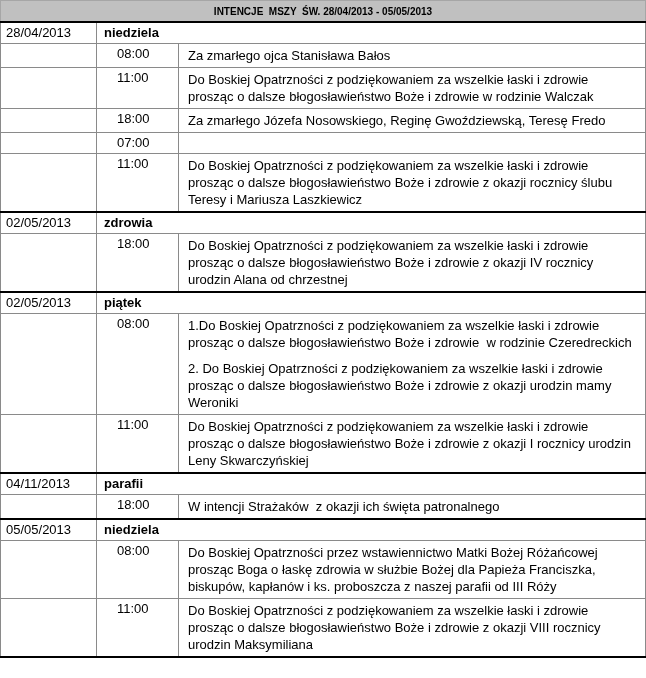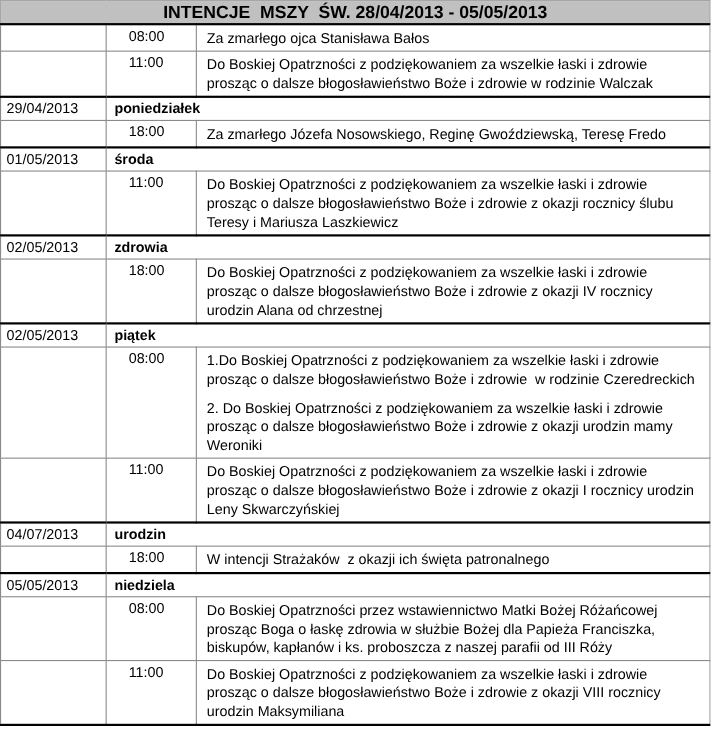--- a/index.html
+++ b/index.html
@@ -21,21 +21,21 @@
     border-left: 1px solid #a6a6a6;
     border-right: 1px solid #a6a6a6;
     border-bottom: 2px solid #000000;
   }
   col.c-date { width: 96px; }
   col.c-time { width: 82px; }
   th.title-cell {
     background: #c0c0c0;
     border-bottom: 2px solid #000000;
     font-weight: bold;
-    font-size: 16px;
+    font-size: 10px;
     text-align: center;
     padding: 3px 2px 2px;
     white-space: pre-wrap;
     line-height: 15px;
   }
   td {
     border: 1px solid #8a8a8a;
     vertical-align: top;
     line-height: 17px;
     padding: 1px 4px 1px;
@@ -63,48 +63,49 @@
     <col class="c-date">
     <col class="c-time">
     <col>
   </colgroup>
   <thead>
     <tr>
       <th class="title-cell" colspan="3">INTENCJE  MSZY  ŚW. 28/04/2013 - 05/05/2013</th>
     </tr>
   </thead>
   <tbody id="schedule-body">
+      <tr class="group-row">
+        <td class="date-cell">28/04/2013</td>
+        <td class="day-cell" colspan="2">niedziela</td>
+      </tr>
       <tr class="mass-row">
         <td class="date-cell"></td>
         <td class="time-cell">08:00</td>
         <td class="intention-cell">
           <p>Za zmarłego ojca Stanisława Bałos</p>
         </td>
       </tr>
       <tr class="mass-row">
         <td class="date-cell"></td>
         <td class="time-cell">11:00</td>
         <td class="intention-cell">
           <p>Do Boskiej Opatrzności z podziękowaniem za wszelkie łaski i zdrowie prosząc o dalsze błogosławieństwo Boże i zdrowie w rodzinie Walczak</p>
         </td>
       </tr>
-      <tr class="group-row">
-        <td class="date-cell">29/04/2013</td>
-        <td class="day-cell" colspan="2">poniedziałek</td>
-      </tr>
       <tr class="mass-row">
         <td class="date-cell"></td>
         <td class="time-cell">18:00</td>
         <td class="intention-cell">
           <p>Za zmarłego Józefa Nosowskiego, Reginę Gwoździewską, Teresę Fredo</p>
         </td>
       </tr>
-      <tr class="group-row">
-        <td class="date-cell">01/05/2013</td>
-        <td class="day-cell" colspan="2">środa</td>
+      <tr class="mass-row">
+        <td class="date-cell"></td>
+        <td class="time-cell">07:00</td>
+        <td class="intention-cell"></td>
       </tr>
       <tr class="mass-row">
         <td class="date-cell"></td>
         <td class="time-cell">11:00</td>
         <td class="intention-cell">
           <p>Do Boskiej Opatrzności z podziękowaniem za wszelkie łaski i zdrowie prosząc o dalsze błogosławieństwo Boże i zdrowie z okazji rocznicy ślubu Teresy i Mariusza Laszkiewicz</p>
         </td>
       </tr>
       <tr class="group-row">
         <td class="date-cell">02/05/2013</td>
@@ -130,22 +131,22 @@
         </td>
       </tr>
       <tr class="mass-row">
         <td class="date-cell"></td>
         <td class="time-cell">11:00</td>
         <td class="intention-cell">
           <p>Do Boskiej Opatrzności z podziękowaniem za wszelkie łaski i zdrowie prosząc o dalsze błogosławieństwo Boże i zdrowie z okazji I rocznicy urodzin Leny Skwarczyńskiej</p>
         </td>
       </tr>
       <tr class="group-row">
-        <td class="date-cell">04/07/2013</td>
-        <td class="day-cell" colspan="2">urodzin</td>
+        <td class="date-cell">04/11/2013</td>
+        <td class="day-cell" colspan="2">parafii</td>
       </tr>
       <tr class="mass-row">
         <td class="date-cell"></td>
         <td class="time-cell">18:00</td>
         <td class="intention-cell">
           <p>W intencji Strażaków  z okazji ich święta patronalnego</p>
         </td>
       </tr>
       <tr class="group-row">
         <td class="date-cell">05/05/2013</td>

